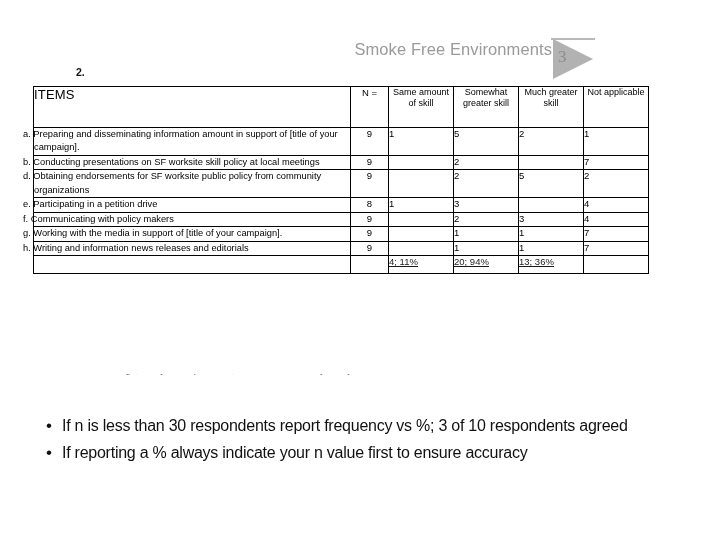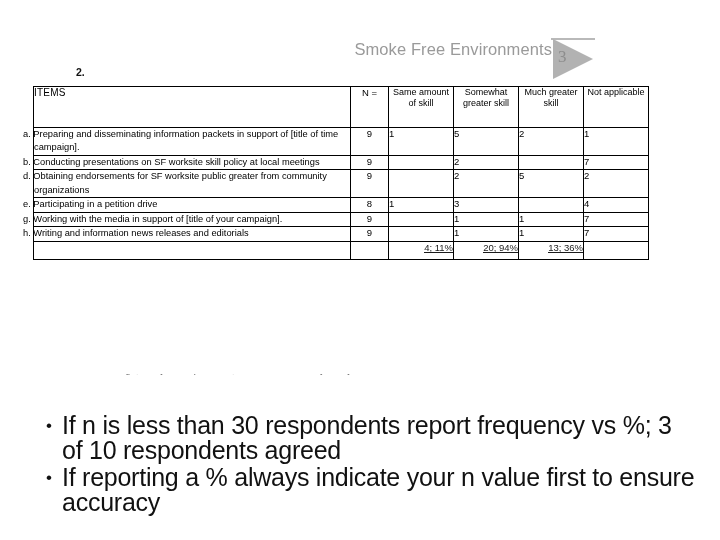--- a/index.html
+++ b/index.html
@@ -97,21 +97,21 @@
   }
   .col-items  { width: 317px; }
   .col-n      { width: 38px; }
   .col-d      { width: 65px; }
 
   thead th.h-items {
     height: 40px;
     text-align: left;
     vertical-align: bottom;
     padding: 0 0 8px 8px;
-    font-size: 10px;
+    font-size: 13px;
     font-weight: bold;
     letter-spacing: 0.2px;
   }
   thead th.h-n {
     text-align: center;
     vertical-align: middle;
     font-size: 9.5px;
     font-weight: bold;
   }
   thead th.h-d {
@@ -143,21 +143,21 @@
   }
 
   
   tr.summary-row td {
     border: none;
     height: 17px;
   }
   tr.summary-row td.sum-val {
     border: 1px solid #000;
     border-top: none;
-    text-align: right;
+    text-align: left;
     font-size: 9.5px;
     padding: 2px 0 1px 0;
     vertical-align: middle;
     text-decoration: underline;
   }
   tr.summary-row td.sum-val span {
     text-decoration: underline;
     color: #1a1a1a;
   }
   tr.summary-row td.sum-blank {
@@ -204,21 +204,21 @@
   .bullet-dot {
     width: 26px;
     flex: 0 0 26px;
     text-align: center;
     font-size: 17px;
     line-height: 25px;
     color: #111;
   }
   .bullet-text {
     flex: 1 1 auto;
-    font-size: 25px;
+    font-size: 16px;
     line-height: 25px;
     color: #111;
     letter-spacing: -0.25px;
     font-stretch: condensed;
   }
 </style>
 </head>
 <body>
 
 <div id="slide-header">
@@ -246,49 +246,57 @@
       <th class="h-items">ITEMS</th>
       <th class="h-n">N =</th>
       <th class="h-d">Same amount of skill</th>
       <th class="h-d">Somewhat greater skill</th>
       <th class="h-d">Much greater skill</th>
       <th class="h-d">Not applicable</th>
     </tr>
   </thead>
   <tbody id="table-body">
       <tr>
-        <td class="c-item">a. Preparing and disseminating information packets in support of [title of time campaign].</td>
+        <td class="c-item">a. Preparing and disseminating information amount in support of [title of your campaign].</td>
         <td class="c-n">9</td>
         <td class="c-d">1</td>
         <td class="c-d">5</td>
         <td class="c-d">2</td>
         <td class="c-d">1</td>
       </tr>
       <tr>
         <td class="c-item">b. Conducting presentations on SF worksite skill policy at local meetings</td>
         <td class="c-n">9</td>
         <td class="c-d"></td>
         <td class="c-d">2</td>
         <td class="c-d"></td>
         <td class="c-d">7</td>
       </tr>
       <tr>
-        <td class="c-item">d. Obtaining endorsements for SF worksite public greater from community organizations</td>
+        <td class="c-item">d. Obtaining endorsements for SF worksite public policy from community organizations</td>
         <td class="c-n">9</td>
         <td class="c-d"></td>
         <td class="c-d">2</td>
         <td class="c-d">5</td>
         <td class="c-d">2</td>
       </tr>
       <tr>
         <td class="c-item">e.  Participating in a petition drive</td>
         <td class="c-n">8</td>
         <td class="c-d">1</td>
         <td class="c-d">3</td>
         <td class="c-d"></td>
+        <td class="c-d">4</td>
+      </tr>
+      <tr>
+        <td class="c-item">f.  Communicating with policy makers</td>
+        <td class="c-n">9</td>
+        <td class="c-d"></td>
+        <td class="c-d">2</td>
+        <td class="c-d">3</td>
         <td class="c-d">4</td>
       </tr>
       <tr>
         <td class="c-item">g. Working with the media in support of [title of your campaign].</td>
         <td class="c-n">9</td>
         <td class="c-d"></td>
         <td class="c-d">1</td>
         <td class="c-d">1</td>
         <td class="c-d">7</td>
       </tr>

